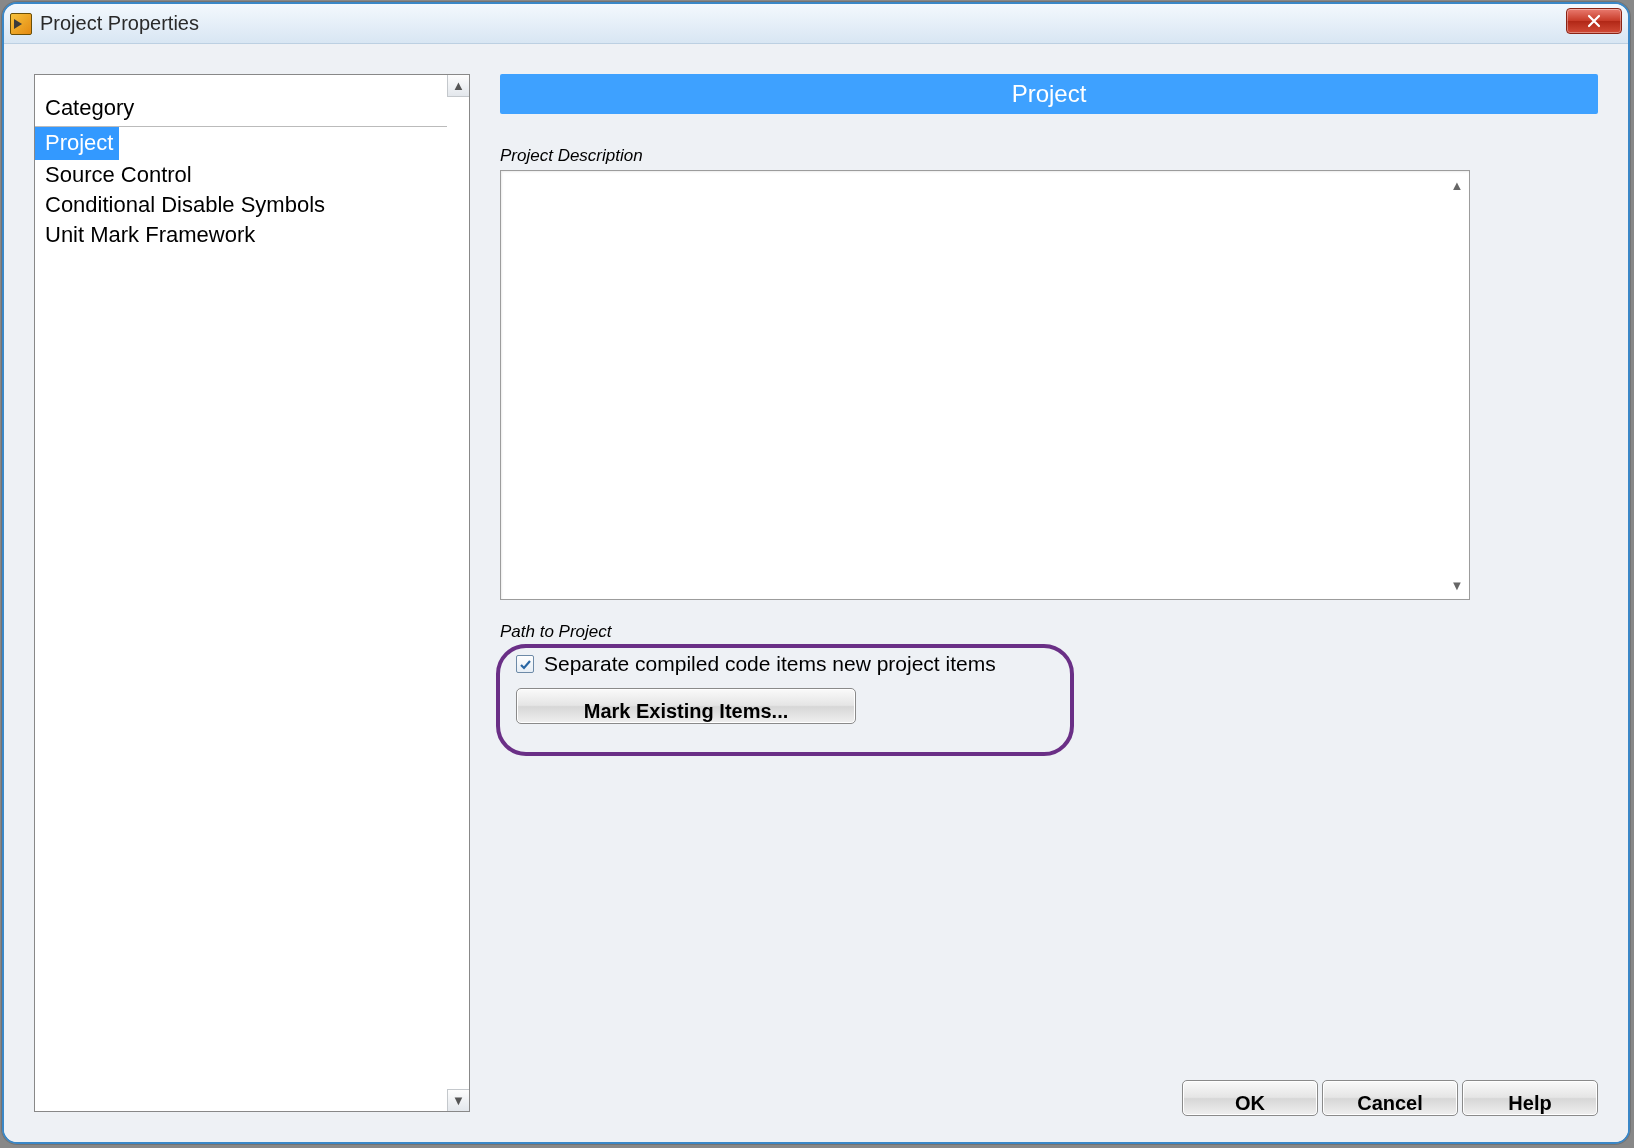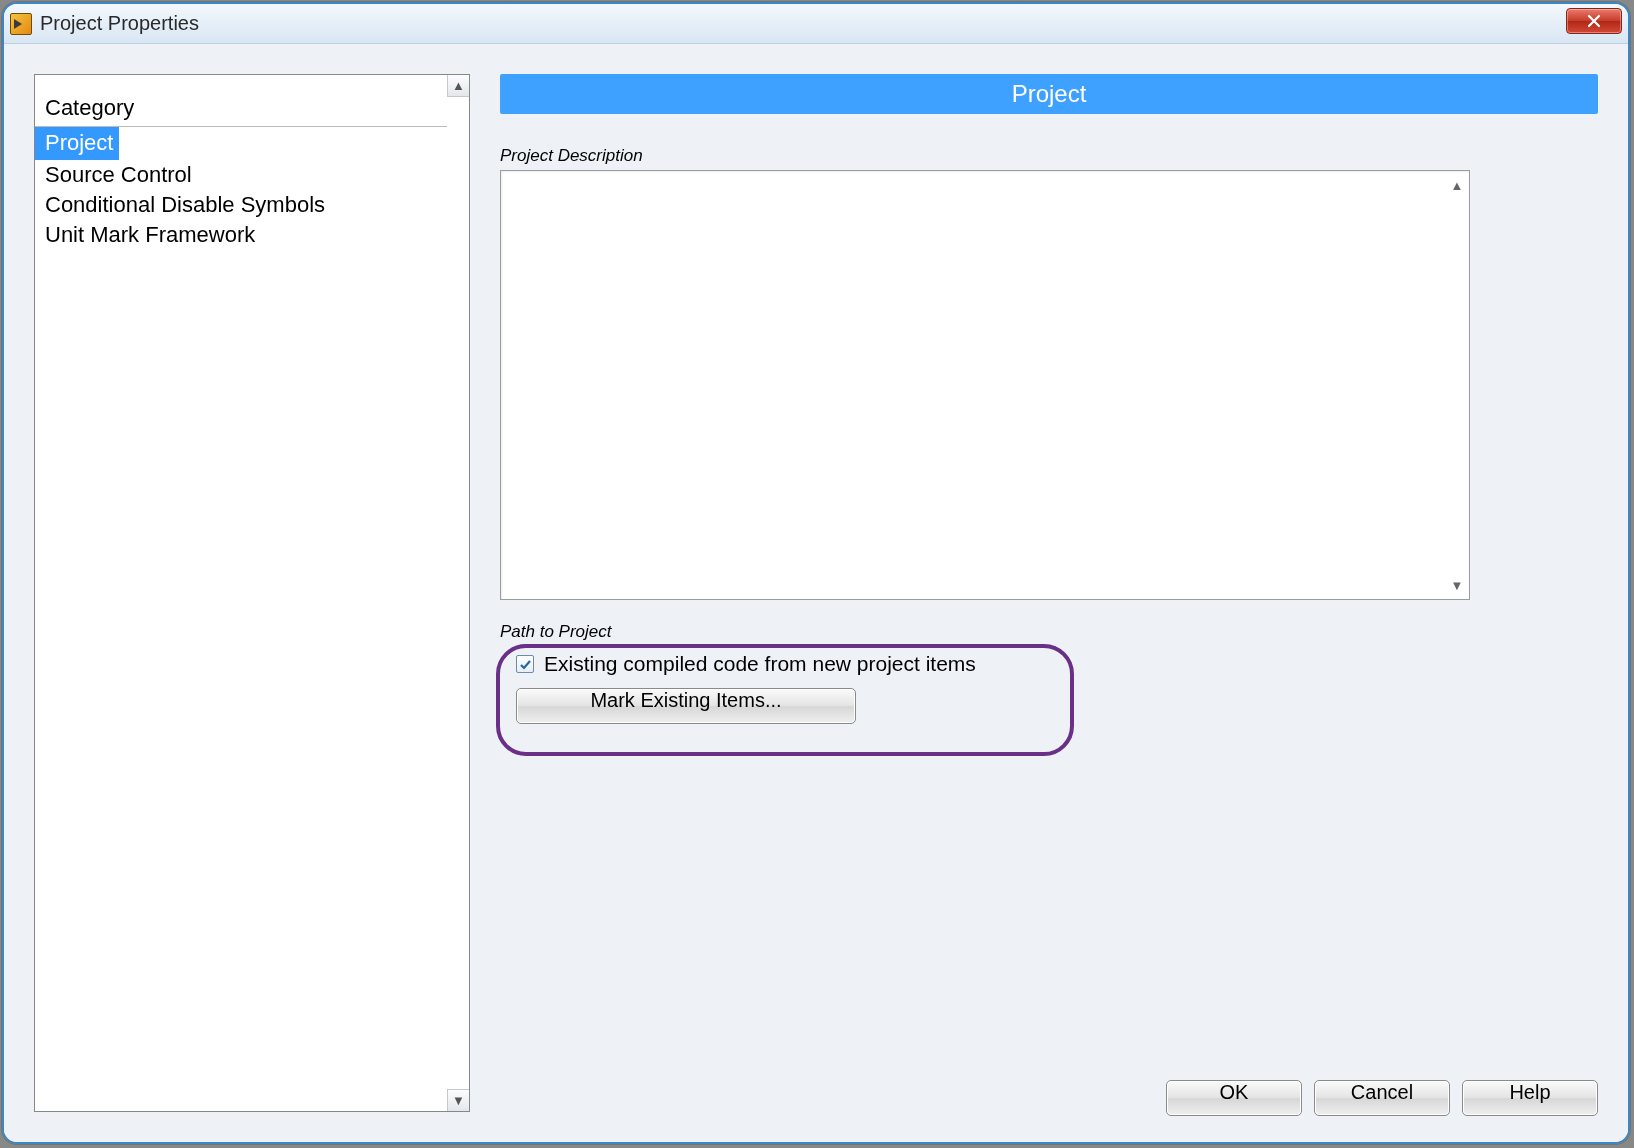--- a/index.html
+++ b/index.html
@@ -164,35 +164,36 @@
   .chkrow { display:flex; align-items:center; gap:10px; margin: 10px 0 12px 16px; }
   .chkbox {
     width:18px;height:18px;border:1px solid #6d8aa7;
     background:linear-gradient(#fefefe,#e6eef6);
     display:flex;align-items:center;justify-content:center;
     border-radius:2px;
   }
   .chkbox svg{width:13px;height:13px;}
   .chklabel{ font-size:21px; }
   .winbtn {
-    display:inline-flex; align-items:flex-start; justify-content:center;
+    display:inline-flex; align-items:flex-end; justify-content:center;
     height:36px;
     border:1px solid #8a8a8a;
     border-radius:5px;
     background:linear-gradient(#fafafa,#e5e5e5 48%,#d7d7d7 52%,#efefef);
     font-size:20px;
     padding: 0 20px;
     box-shadow: inset 0 0 0 1px #fff;
     cursor:default;
+    font-weight:bold;
   }
   .markbtn { width: 340px; margin-left:16px; }
   .footer {
     position:absolute;
     right: 30px; bottom: 26px;
-    display:flex; gap:12px;
+    display:flex; gap:4px;
   }
   .footer .winbtn { width: 136px; }
 </style>
 </head>
 <body>
 
 <div class="window">
 
   <div class="titlebar">
     <div class="app-icon"></div>
@@ -236,21 +237,21 @@
 
         <div style="position:relative; height:110px;">
           <div class="highlight-ring" style="left:-4px; top:-8px; width:578px; height:112px;"></div>
 
           <div class="chkrow">
             <div class="chkbox">
               <svg viewBox="0 0 13 13">
                 <path d="M2 7 L5 10 L11 3" fill="none" stroke="#2866a3" stroke-width="2.2"></path>
               </svg>
             </div>
-            <div class="chklabel">Existing compiled code from new project items</div>
+            <div class="chklabel">Separate compiled code items new project items</div>
           </div>
 
           <div class="winbtn markbtn">
             <span>Mark Existing Items...</span>
           </div>
         </div>
 
       </div>
     </div>
 

